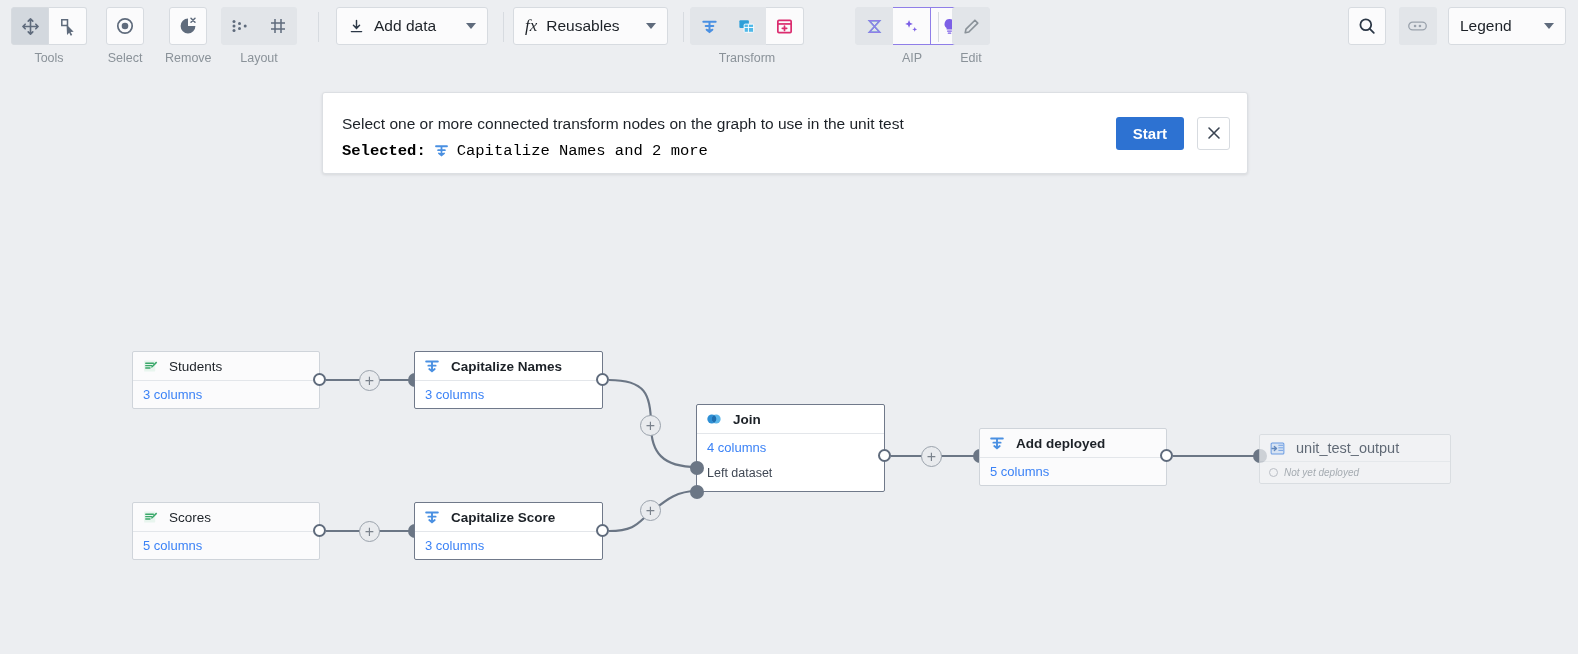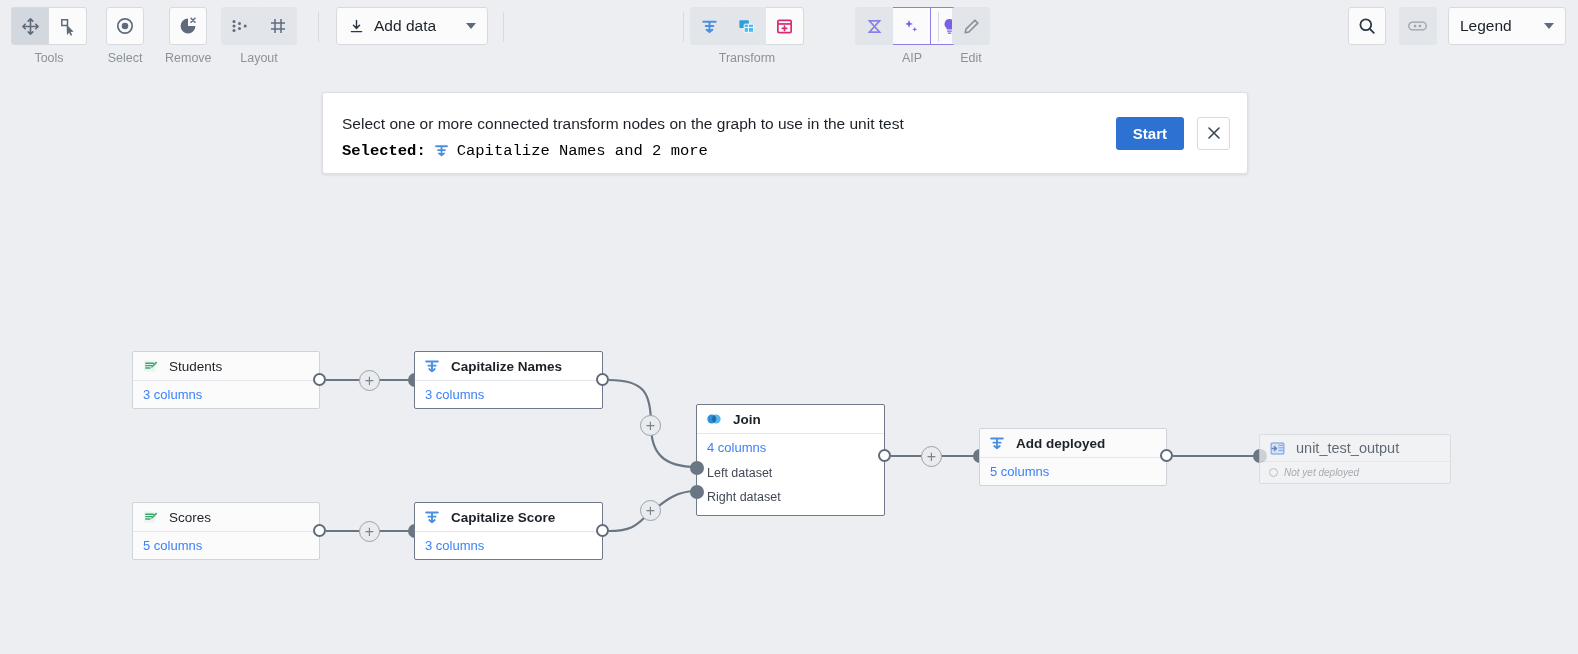--- a/index.html
+++ b/index.html
@@ -180,20 +180,25 @@
   <div class="tb-wide" style="position:absolute; left:336px; top:7px; width:152px;">
     <svg width="17" height="17" viewBox="0 0 20 20" stroke="#2b3746" stroke-width="1.7" fill="none" stroke-linecap="round">
       <path d="M10 3v9M6.4 8.6L10 12.2l3.6-3.6M4 16h12"></path>
     </svg>
     <span>Add data</span>
     <span class="caret" style="margin-left:auto;"></span>
   </div>
 
   <div class="tb-sep" style="left:503px; top:12px;"></div>
 
+  <div class="tb-wide" style="position:absolute; left:513px; top:7px; width:155px;">
+    <span style="font-style:italic; font-family:'Liberation Serif',serif; font-size:17px; color:#1c2127;">fx</span>
+    <span>Reusables</span>
+    <span class="caret" style="margin-left:auto;"></span>
+  </div>
 
   <div class="tb-sep" style="left:683px; top:12px;"></div>
 
   <div class="tb-group" style="left:690px; top:7px;">
     <div class="tb-row">
       <div class="tb-btn first flat">
         <svg width="19" height="19" viewBox="0 0 20 20" stroke="#4a90e2" stroke-width="2.1" stroke-linecap="round">
           <path d="M3.5 5h13M6 9.6h8M10 5v10.5M7 13.4l3 2.4 3-2.4"></path>
         </svg>
       </div>
@@ -372,21 +377,20 @@
         <svg width="18" height="18" viewBox="0 0 20 20">
           <circle cx="7.6" cy="10" r="5" fill="#2d8fd5"></circle>
           <circle cx="12.4" cy="10" r="5" fill="#5bb6ea"></circle>
           <path d="M10 5.6a5 5 0 0 0 0 8.8 5 5 0 0 0 0-8.8z" fill="#1f6fb0"></path>
         </svg>
       </span>
       <span class="node-title bold">Join</span>
     </div>
     <div class="node-sub" style="border-bottom:none;">4 columns</div>
     <div class="node-port">Left dataset</div>
-    <div class="node-port">Right dataset</div>
   </div>
   <div class="port in" style="left:690px; top:461px;"></div>
   <div class="port in" style="left:690px; top:485px;"></div>
   <div class="port out" style="left:878px; top:449px;"></div>
   <div class="plus" style="left:921px; top:446px;">+</div>
   <div class="port in" style="left:973px; top:449px;"></div>
 
   <div class="node" style="left:979px; top:428px; width:188px;">
     <div class="node-head">
       <span class="ico">

